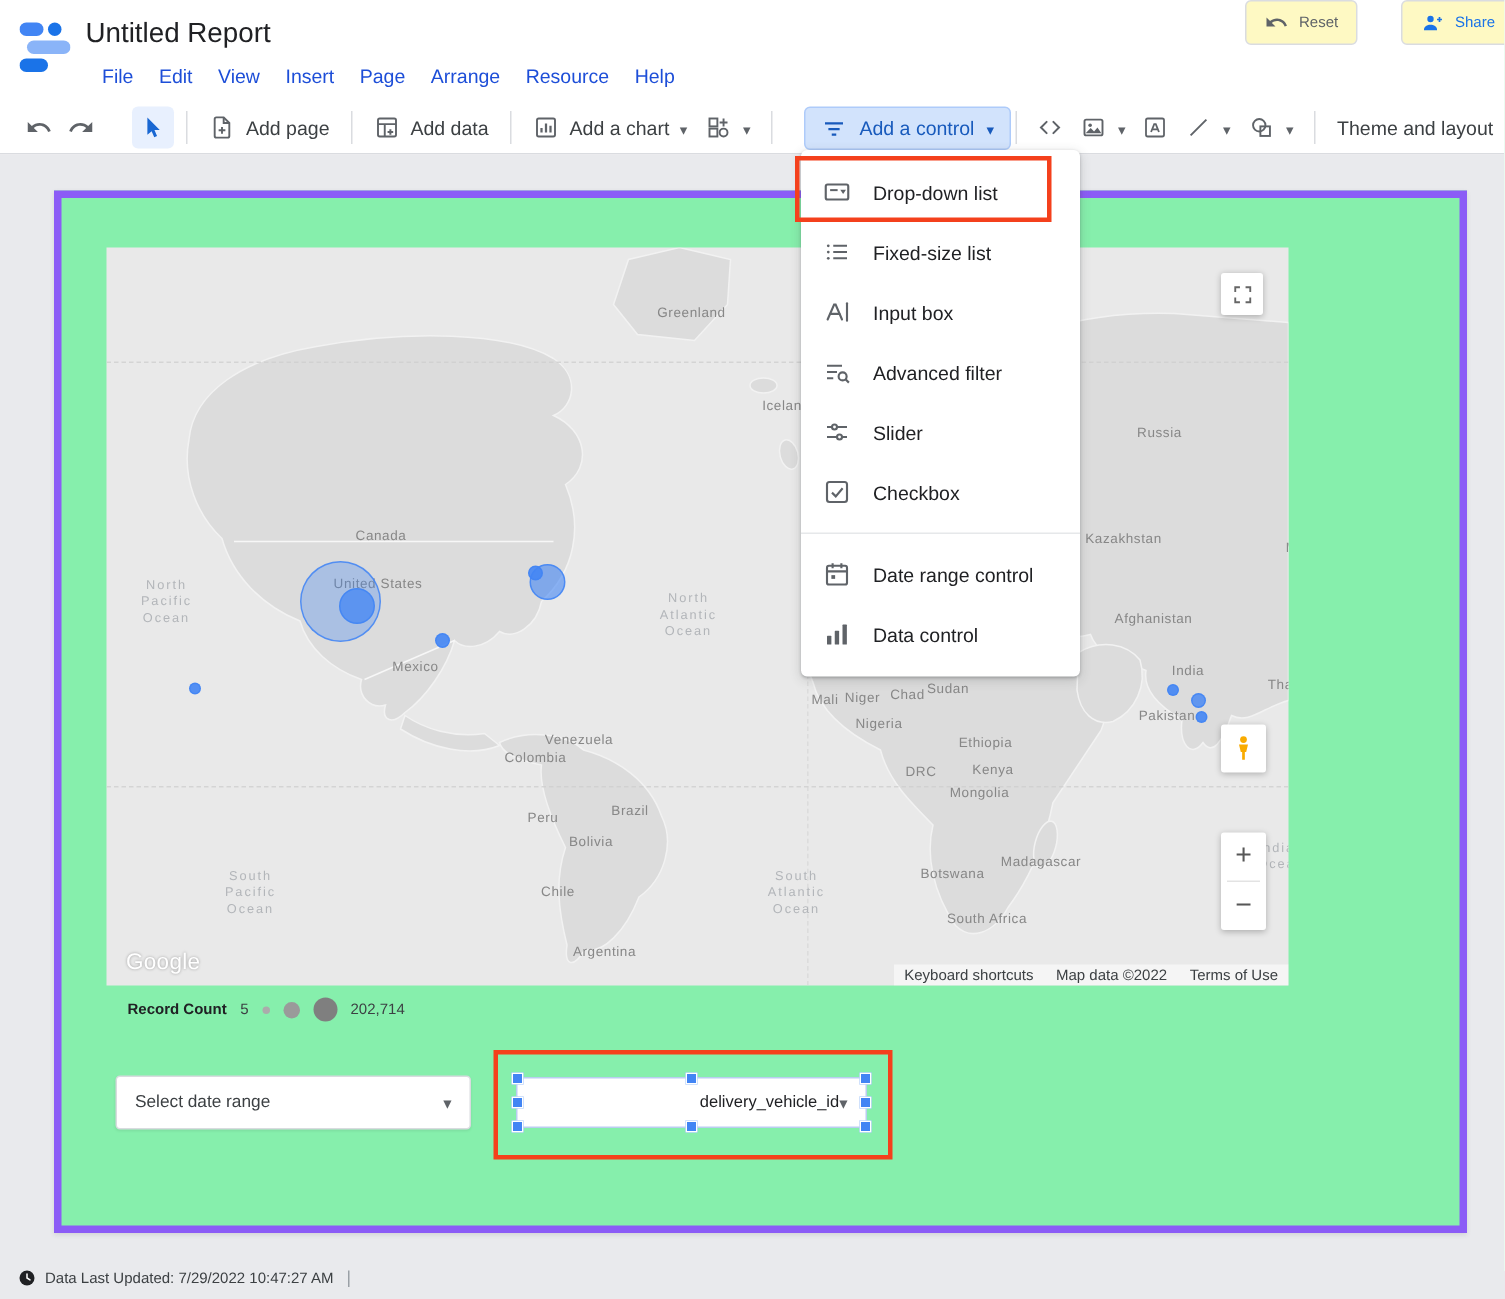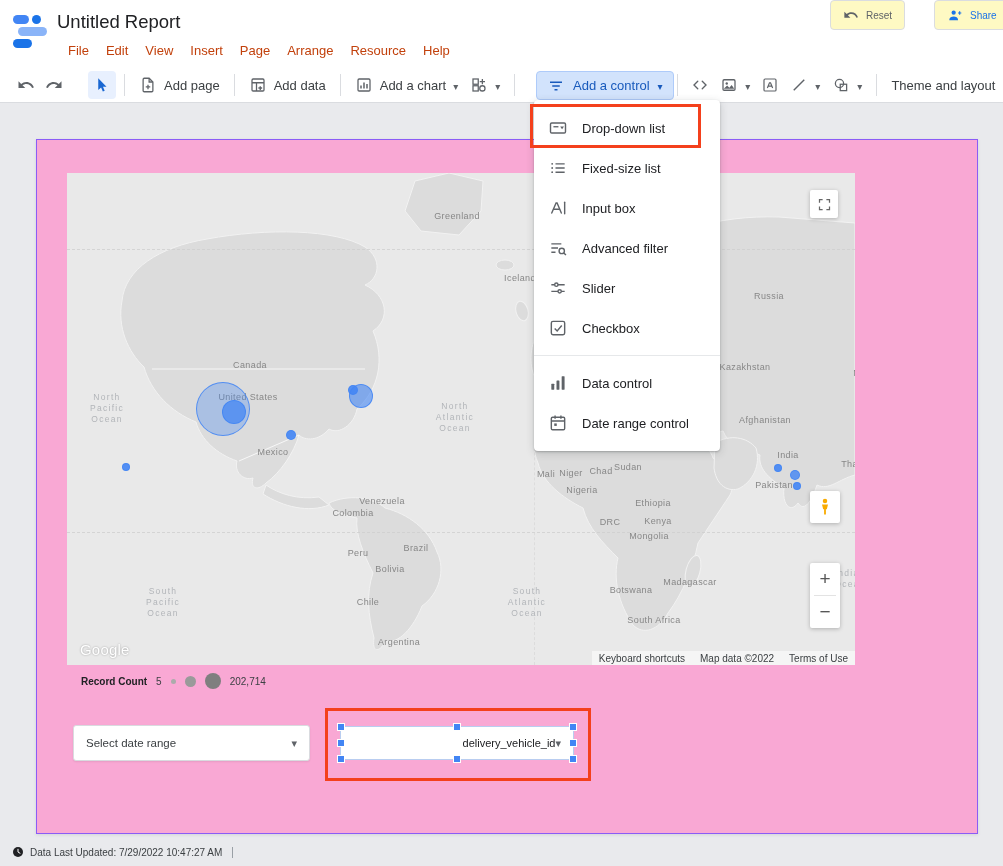--- a/index.html
+++ b/index.html
@@ -4,21 +4,21 @@
 <style>
   html,body{margin:0;padding:0;background:#fff;}
   #app{position:relative;width:1003px;height:866px;overflow:hidden;background:#fff;
        font-family:"Liberation Sans","DejaVu Sans",sans-serif;color:#202124;}
 
   
   .header{position:absolute;left:0;top:0;width:100%;height:68px;background:#fff;}
   .logo{position:absolute;left:13px;top:14px;width:34px;height:36px;cursor:pointer;}
   .title{position:absolute;left:57px;top:11px;font-size:18.5px;color:#202124;}
   .menubar{position:absolute;left:68px;top:41px;display:flex;gap:17px;align-items:center;height:18px;}
-  .menu-entry{font-size:13px;color:#c2410c;cursor:default;}
+  .menu-entry{font-size:13px;color:#1d4ed8;cursor:default;}
   .hdr-btn{position:absolute;top:0;height:30px;display:flex;align-items:center;gap:7px;
            padding:0 12px;border:1px solid #dadce0;border-radius:4px;background:#fef9c3;
            font-size:10px;box-sizing:border-box;}
   .reset-btn{left:830px;color:#5f6368;}
   .share-btn{left:934px;width:96px;color:var(--accent,#1a73e8);font-weight:500;}
   .hdr-btn svg{width:16px;height:16px;flex:none;}
 
   
   .toolbar{position:absolute;left:0;top:68px;width:100%;height:35px;background:#fff;
            border-bottom:1px solid #dadce0;display:flex;align-items:center;
@@ -35,22 +35,22 @@
   .caret::after{content:"▾";font-size:10px;color:#5f6368;line-height:1;}
   .ctl-spacer{width:146px;flex:none;}
   .add-control-btn{position:absolute;left:536px;top:3px;height:29px;display:flex;align-items:center;
           gap:8px;padding:0 10px;background:var(--active-button-bg,#d2e3fc);
           border:1px solid #aecbfa;border-radius:4px;color:#185abc;font-size:13px;box-sizing:border-box;}
   .add-control-btn svg{width:18px;height:18px;}
   .add-control-btn .caret::after{color:#185abc;}
 
   
   .canvas{position:absolute;left:0;top:103px;width:100%;height:763px;background:#e9eaed;}
-  .page{position:absolute;left:36px;top:36px;width:942px;height:695px;background:#f9a8d4;
-        border:1px solid #8b5cf6;box-shadow:0 1px 3px rgba(60,64,67,.12);box-sizing:border-box;}
+  .page{position:absolute;left:36px;top:24px;width:942px;height:695px;background:#86efac;
+        border:5px solid #8b5cf6;box-shadow:0 1px 3px rgba(60,64,67,.12);box-sizing:border-box;}
 
   
   .map{position:absolute;left:30px;top:33px;width:788px;height:492px;background:#e9e9e9;
        overflow:hidden;cursor:grab;}
   .continents{position:absolute;left:0;top:0;}
   .grat{position:absolute;left:0;right:0;border-top:1px dashed #cfcfcf;opacity:.8;}
   .g1{top:76px;} .g2{top:359px;}
   .gv{position:absolute;top:0;bottom:0;left:467px;border-left:1px dashed #d4d4d4;opacity:.6;}
   .map-label{position:absolute;transform:translate(-50%,-50%);font-size:9px;color:#878787;
              letter-spacing:.4px;white-space:pre-line;text-align:center;line-height:1.3;pointer-events:none;}
@@ -468,37 +468,37 @@
               <path d="M8 12.5l3 3 5.5-6.5"></path>
             </svg>
           </span>
           <span class="mi-label">Checkbox</span>
         </div>
       </div>
     <div class="menu-divider"></div>
     <div id="menu-secondary">
         <div class="menu-item">
           <span class="mi-icon">
+            <svg viewBox="0 0 24 24" fill="none" stroke="currentColor" stroke-width="1.7">
+              <rect x="4" y="5" width="16" height="15" rx="1.5"></rect>
+              <path d="M4 9.5h16M8.5 3v4M15.5 3v4"></path>
+              <rect x="7.5" y="12.5" width="3" height="3" fill="currentColor" stroke="none"></rect>
+            </svg>
+          </span>
+          <span class="mi-label">Date range control</span>
+        </div>
+        <div class="menu-item">
+          <span class="mi-icon">
             <svg viewBox="0 0 24 24" fill="currentColor">
               <rect x="4" y="13" width="3.5" height="7" rx="0.5"></rect>
               <rect x="10.2" y="9" width="3.5" height="11" rx="0.5"></rect>
               <rect x="16.4" y="4" width="3.5" height="16" rx="0.5"></rect>
             </svg>
           </span>
           <span class="mi-label">Data control</span>
-        </div>
-        <div class="menu-item">
-          <span class="mi-icon">
-            <svg viewBox="0 0 24 24" fill="none" stroke="currentColor" stroke-width="1.7">
-              <rect x="4" y="5" width="16" height="15" rx="1.5"></rect>
-              <path d="M4 9.5h16M8.5 3v4M15.5 3v4"></path>
-              <rect x="7.5" y="12.5" width="3" height="3" fill="currentColor" stroke="none"></rect>
-            </svg>
-          </span>
-          <span class="mi-label">Date range control</span>
         </div>
       </div>
   </div>
 
   <div class="statusbar">
     <span class="clock">
       <svg viewBox="0 0 24 24">
         <circle cx="12" cy="12" r="10" fill="#202124"></circle>
         <path d="M12 6.5V12l4 2.5" stroke="#fff" stroke-width="2" fill="none" stroke-linecap="round"></path>
       </svg>

